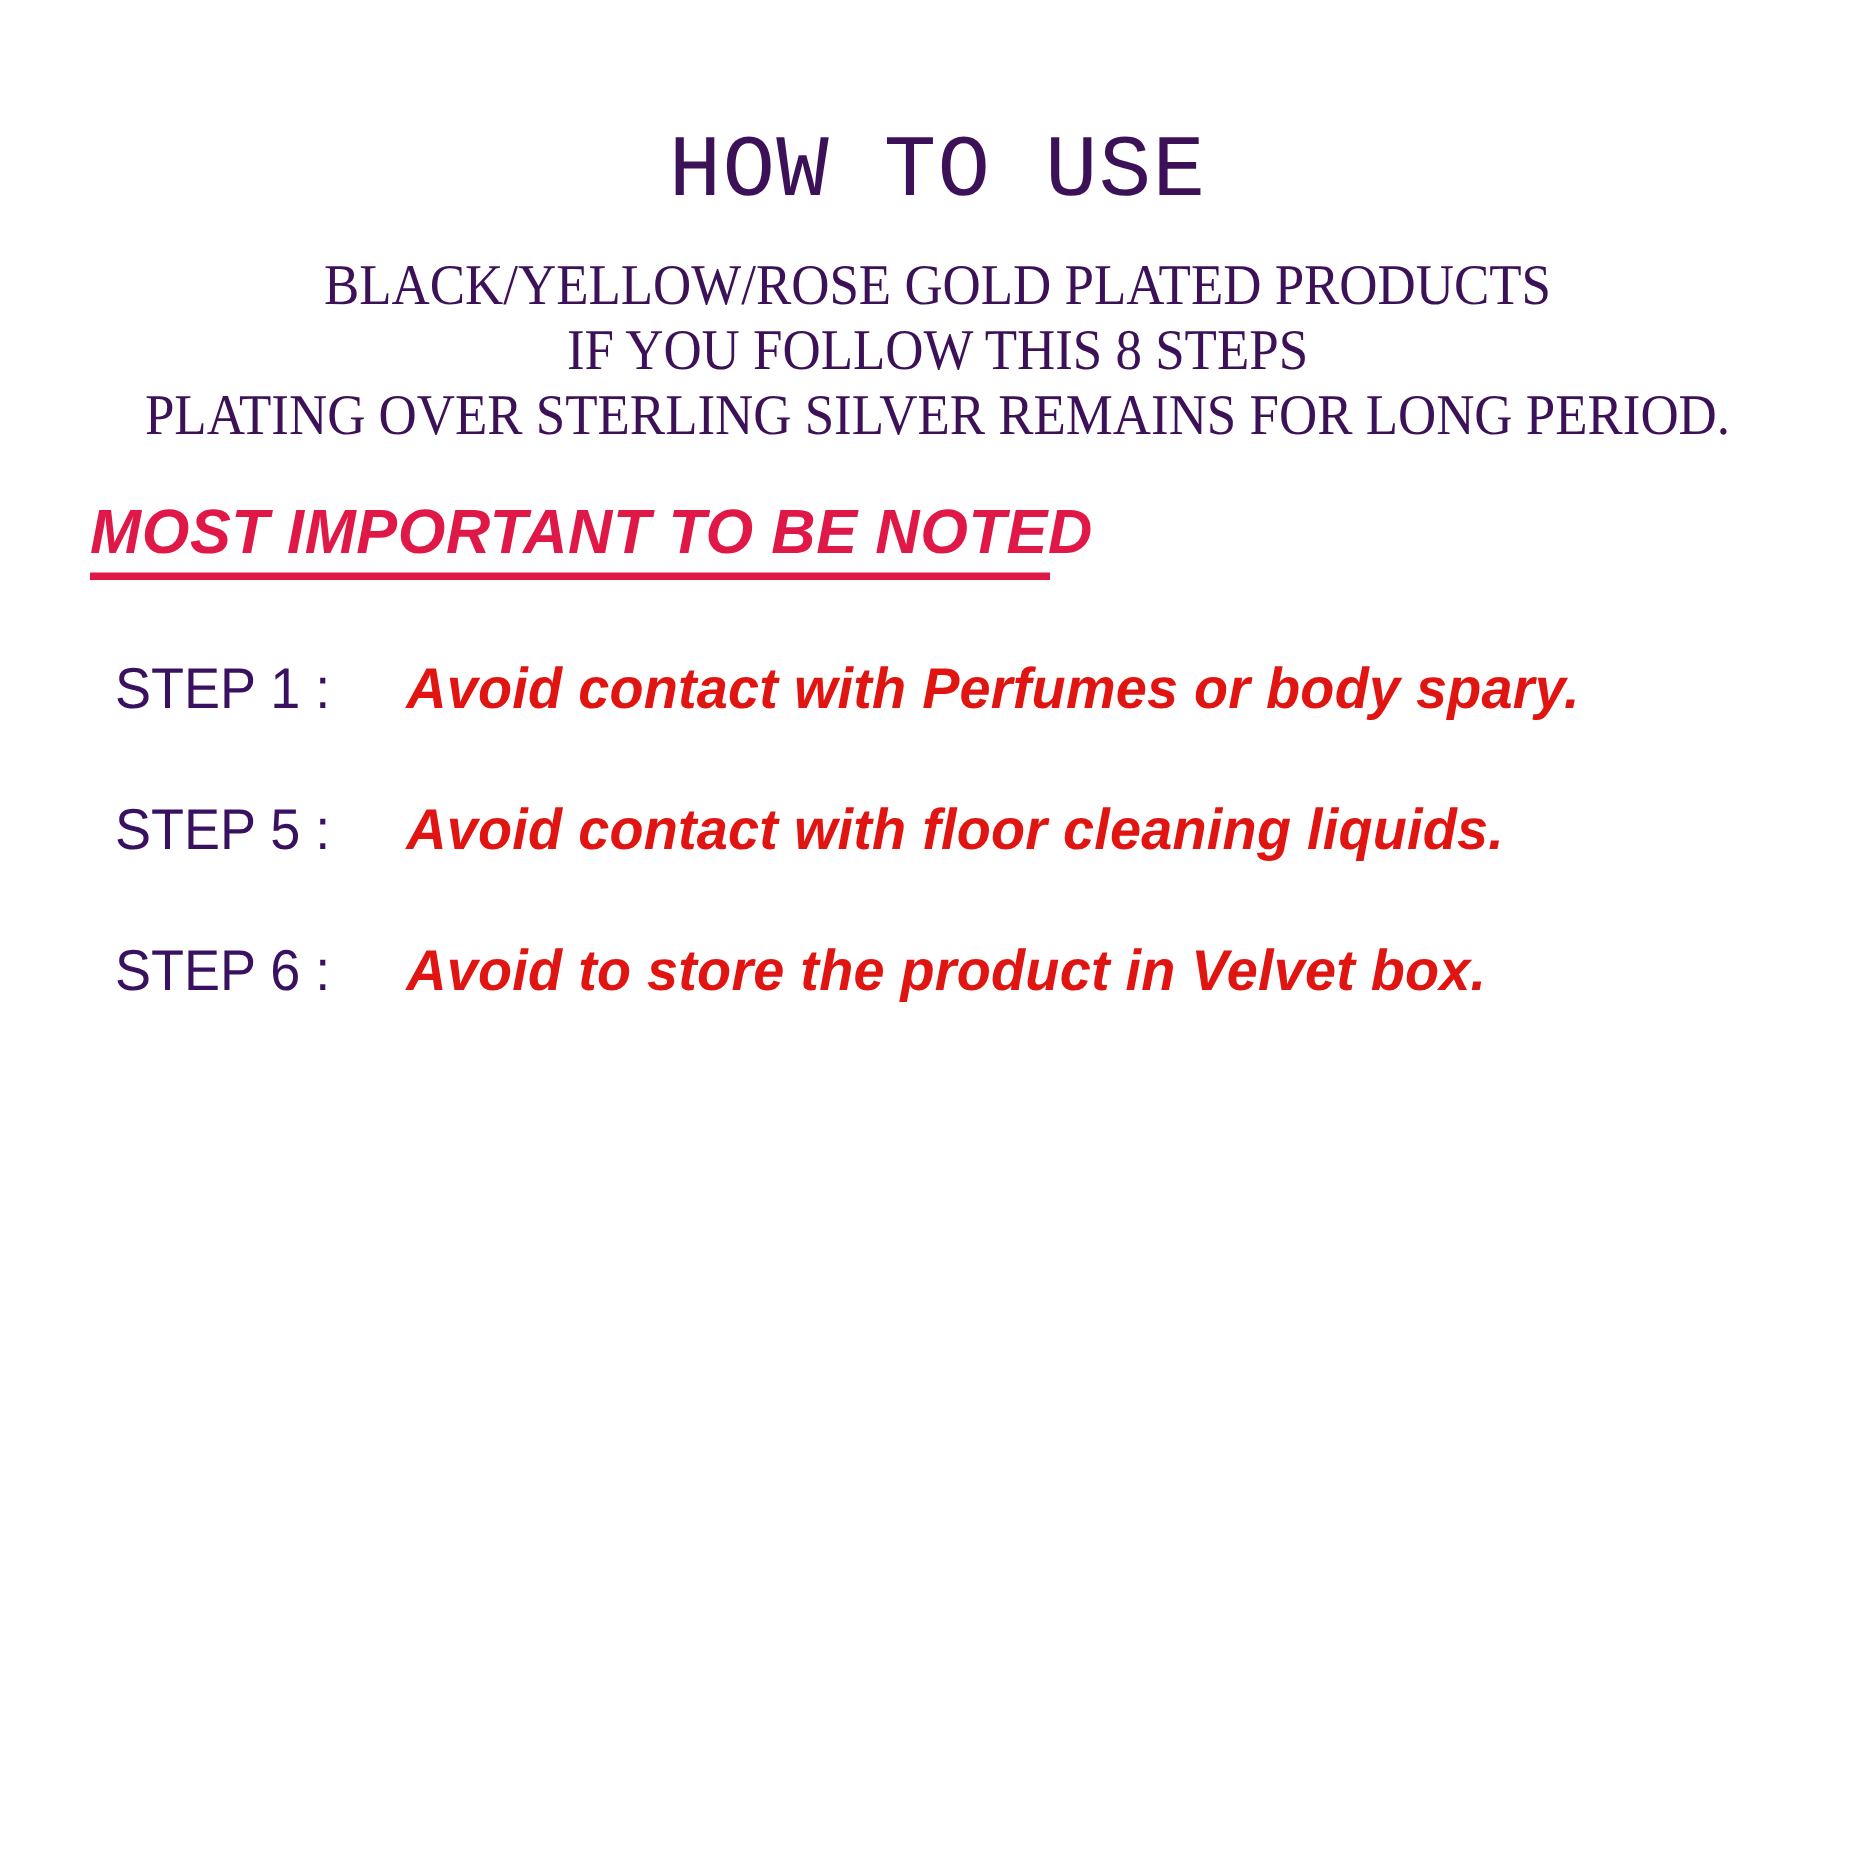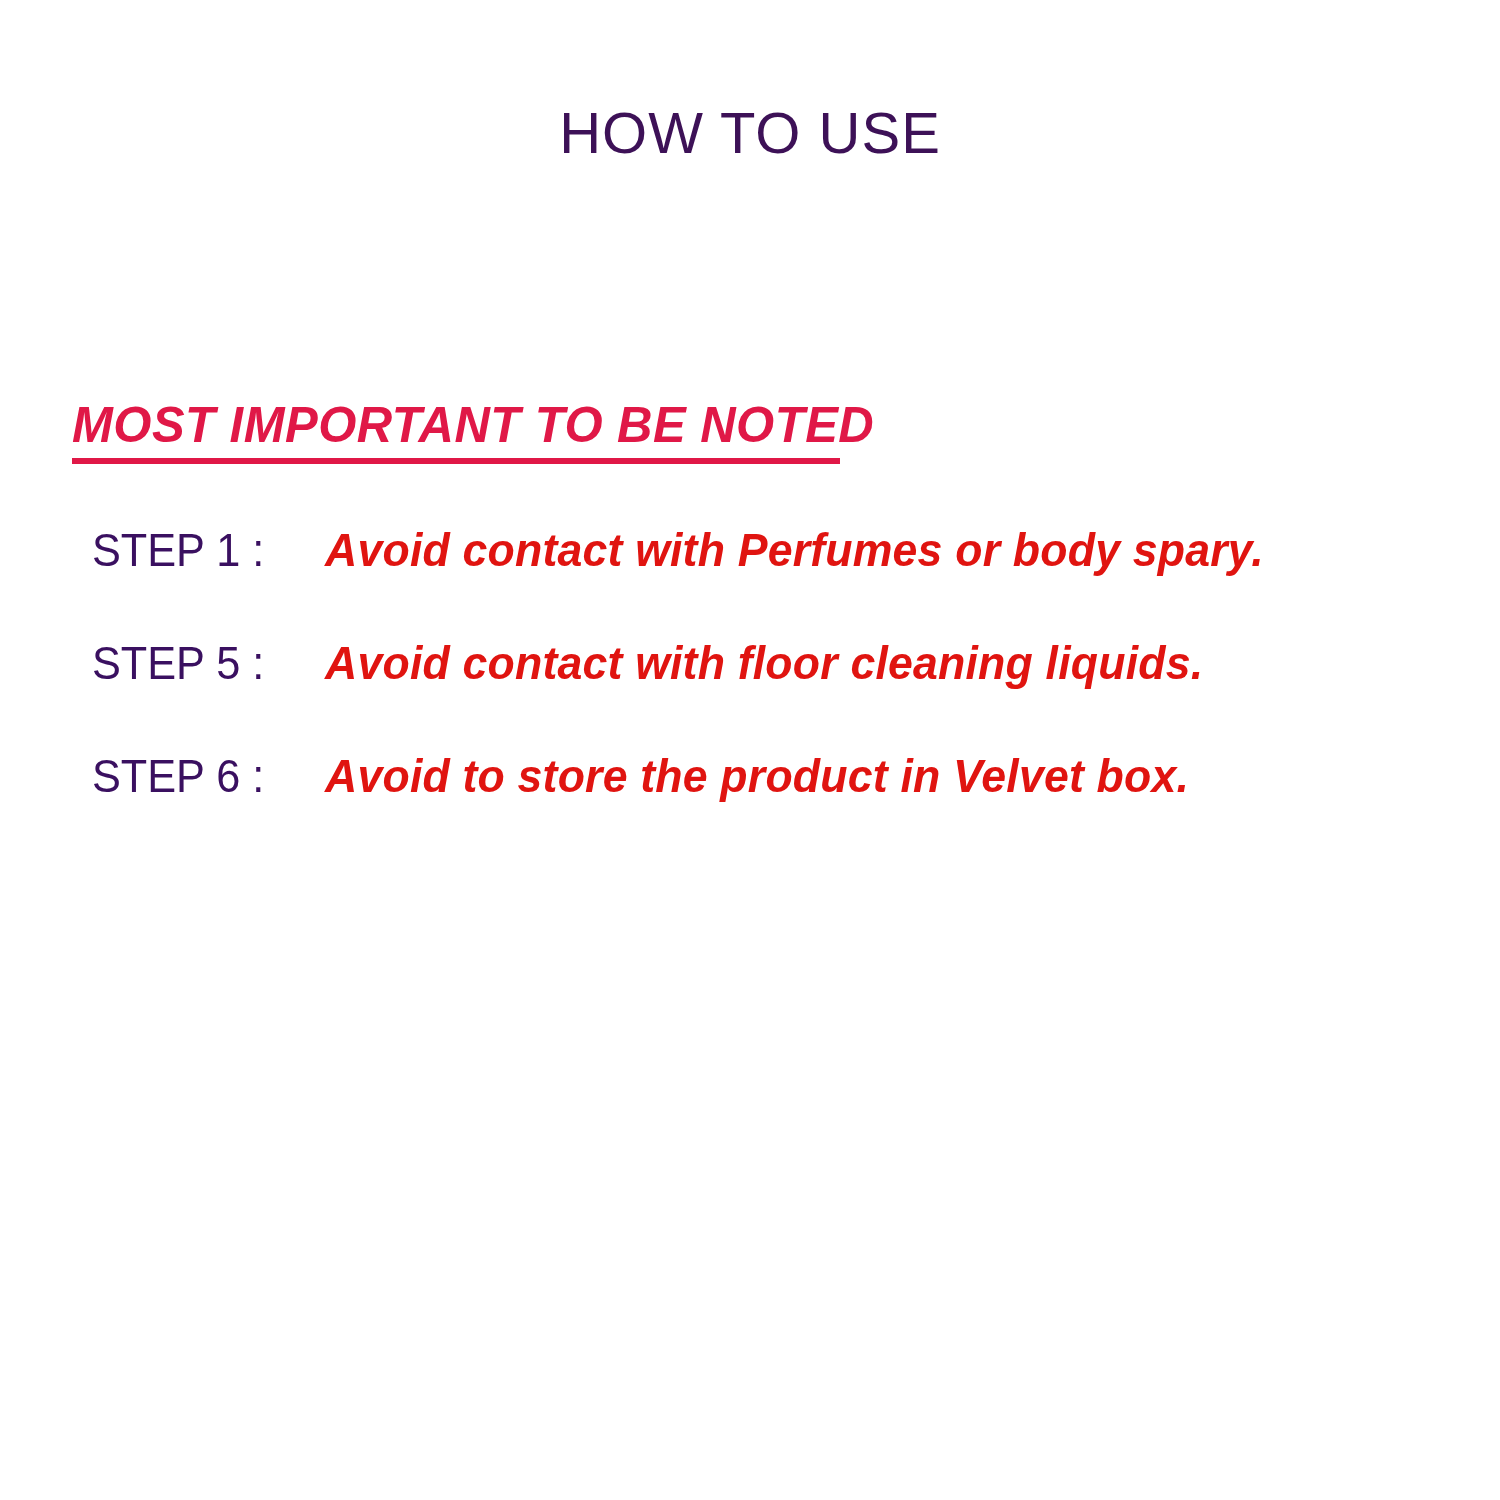--- a/index.html
+++ b/index.html
@@ -18,22 +18,22 @@
 
   
   .header {
     position: absolute;
     left: 0;
     top: 0;
     width: 1500px;
     text-align: center;
   }
   .doc-title {
-    font-family: Liberation Sans, sans-serif;
-    font-size: 58px;
+    font-family: Liberation Mono, monospace;
+    font-size: 70px;
     line-height: 1.0;
     color: #3d1157;
     letter-spacing: 1px;
     margin: 0;
     padding-top: 104px;
   }
   .subtitle-block {
     margin-top: 28px;
   }
   .subtitle-line {
@@ -115,20 +115,25 @@
     letter-spacing: 0.2px;
   }
 </style>
 </head>
 <body>
 
 <div id="page">
 
   <div class="header">
     <div class="doc-title">HOW TO USE</div>
+    <div class="subtitle-block">
+      <div class="subtitle-line">BLACK/YELLOW/ROSE GOLD PLATED PRODUCTS</div>
+      <div class="subtitle-line">IF YOU FOLLOW THIS 8 STEPS</div>
+      <div class="subtitle-line">PLATING OVER STERLING SILVER REMAINS FOR LONG PERIOD.</div>
+    </div>
   </div>
 
   <div class="notice">
     <div class="notice-text">MOST IMPORTANT TO BE NOTED</div>
     <div class="notice-underline"></div>
   </div>
 
   <div class="steps">
 
     <div class="step-row">

